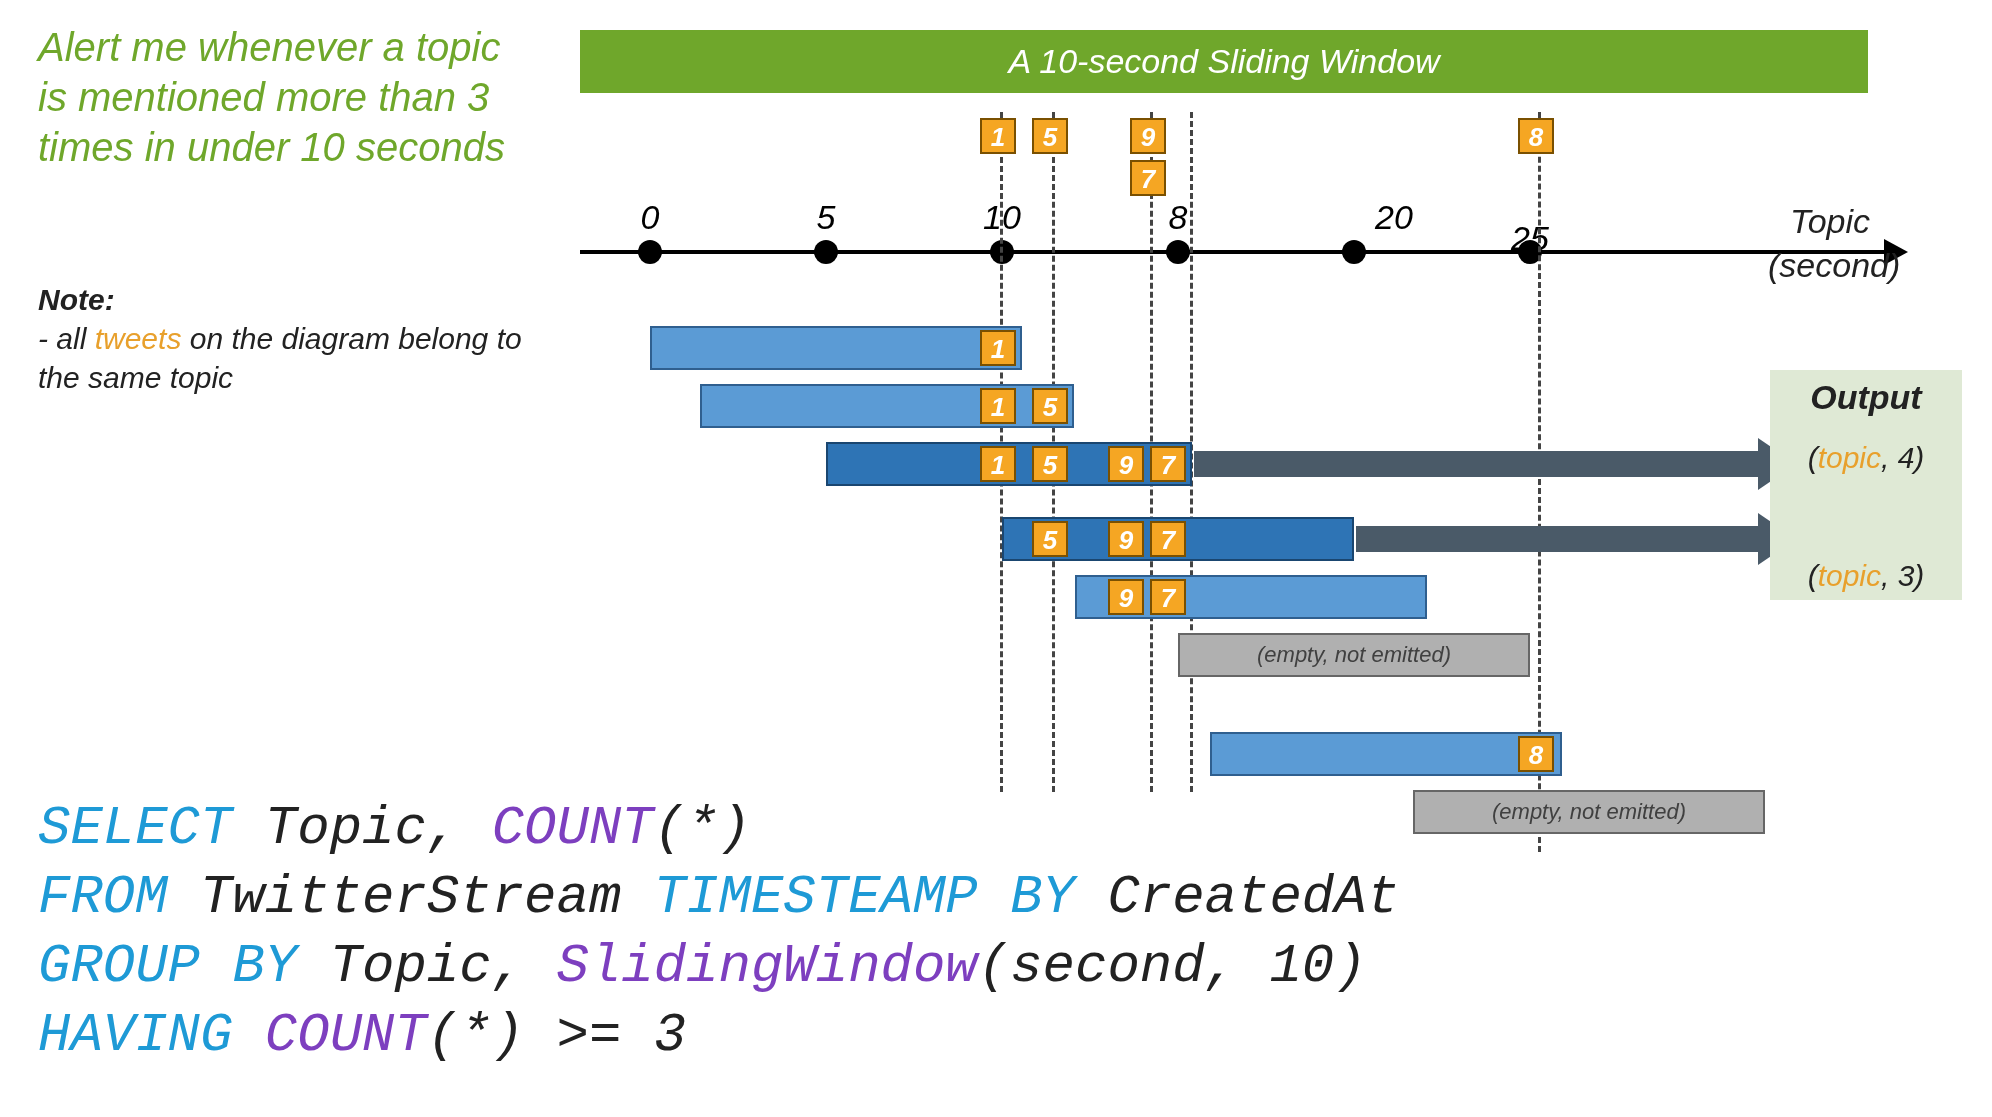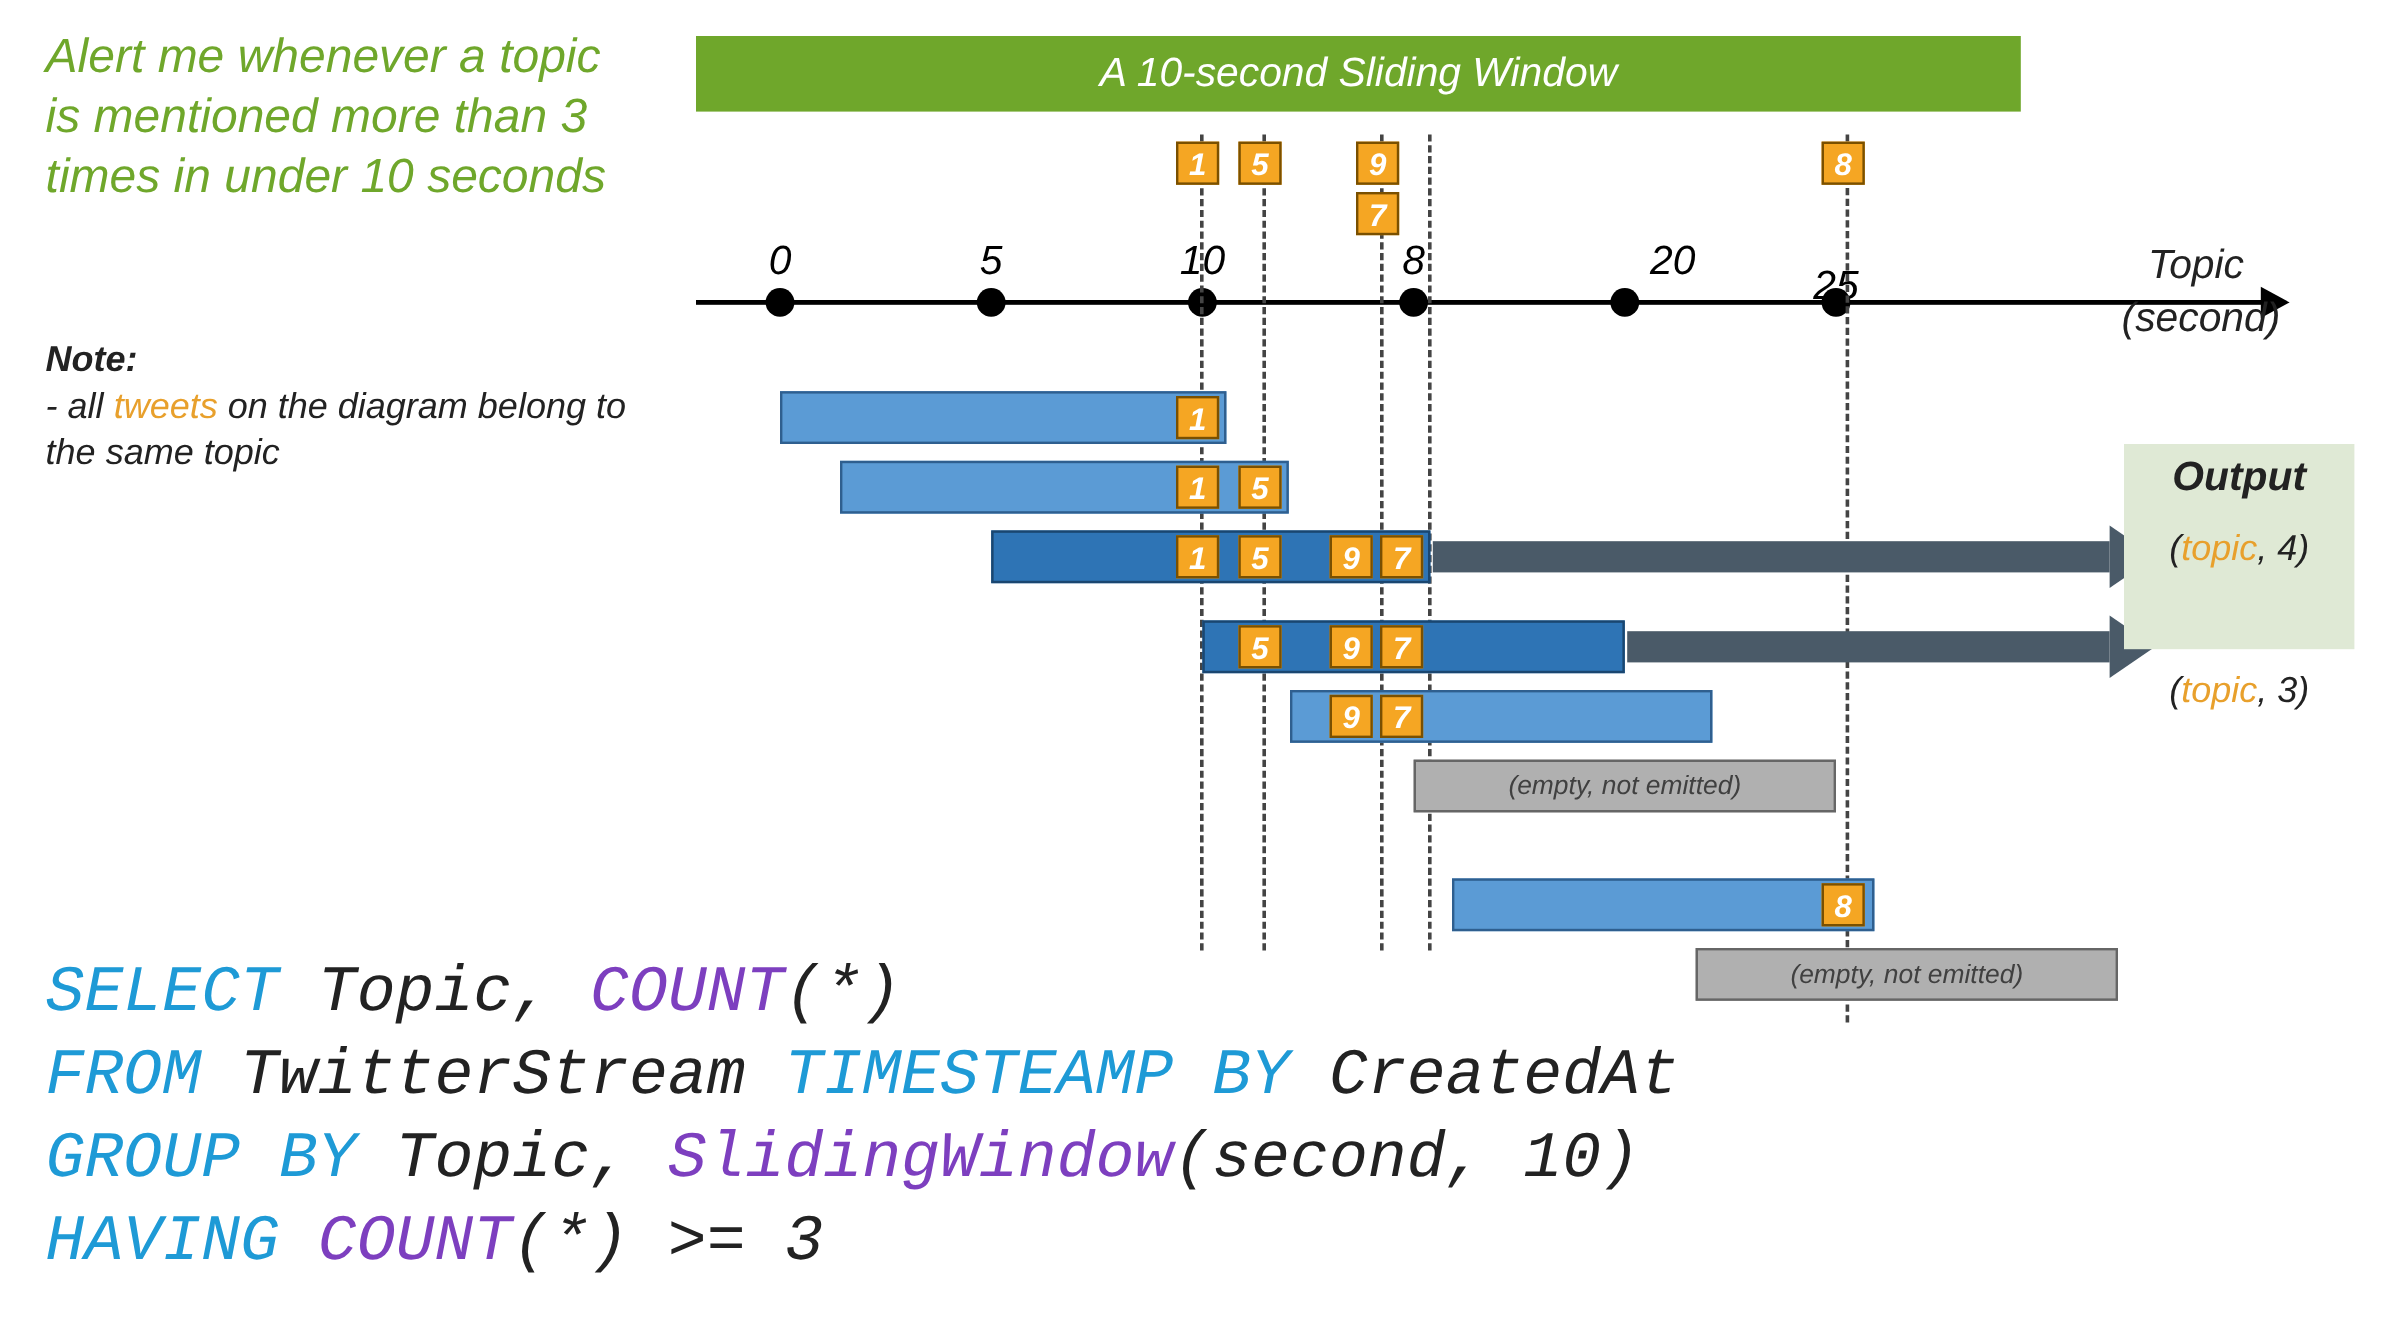--- a/index.html
+++ b/index.html
@@ -27,21 +27,21 @@
   }
   .note .tw { color: #e8a02c; }
 
   
   .hdr {
     background: #6fa72b;
     color: #fff;
     text-align: center;
     font-size: 34px;
     padding: 12px 0;
-    left: 580px; top: 30px; width: 1104px;
+    left: 580px; top: 30px; width: 1288px;
   }
 
   
   .axis-line {
     left: 580px; top: 250px; width: 1310px; height: 4px;
     background: #000;
   }
   .axis-arrow {
     left: 1884px; top: 239px;
     width: 0; height: 0;
@@ -102,21 +102,21 @@
   }
   .out-arrow-head {
     width: 0; height: 0;
     border-top: 26px solid transparent;
     border-bottom: 26px solid transparent;
     border-left: 38px solid #4a5a68;
   }
 
   
   .out-panel {
-    left: 1770px; top: 370px; width: 192px; height: 171px;
+    left: 1770px; top: 370px; width: 192px; height: 230px;
     background: #dfe9d5;
   }
   .out-title {
     font-weight: bold; font-size: 34px;
     text-align: center; padding-top: 8px;
   }
   .out-row {
     font-size: 30px; text-align: center; margin-top: 24px;
   }
   .out-row .topic { color: #e8a02c; }

